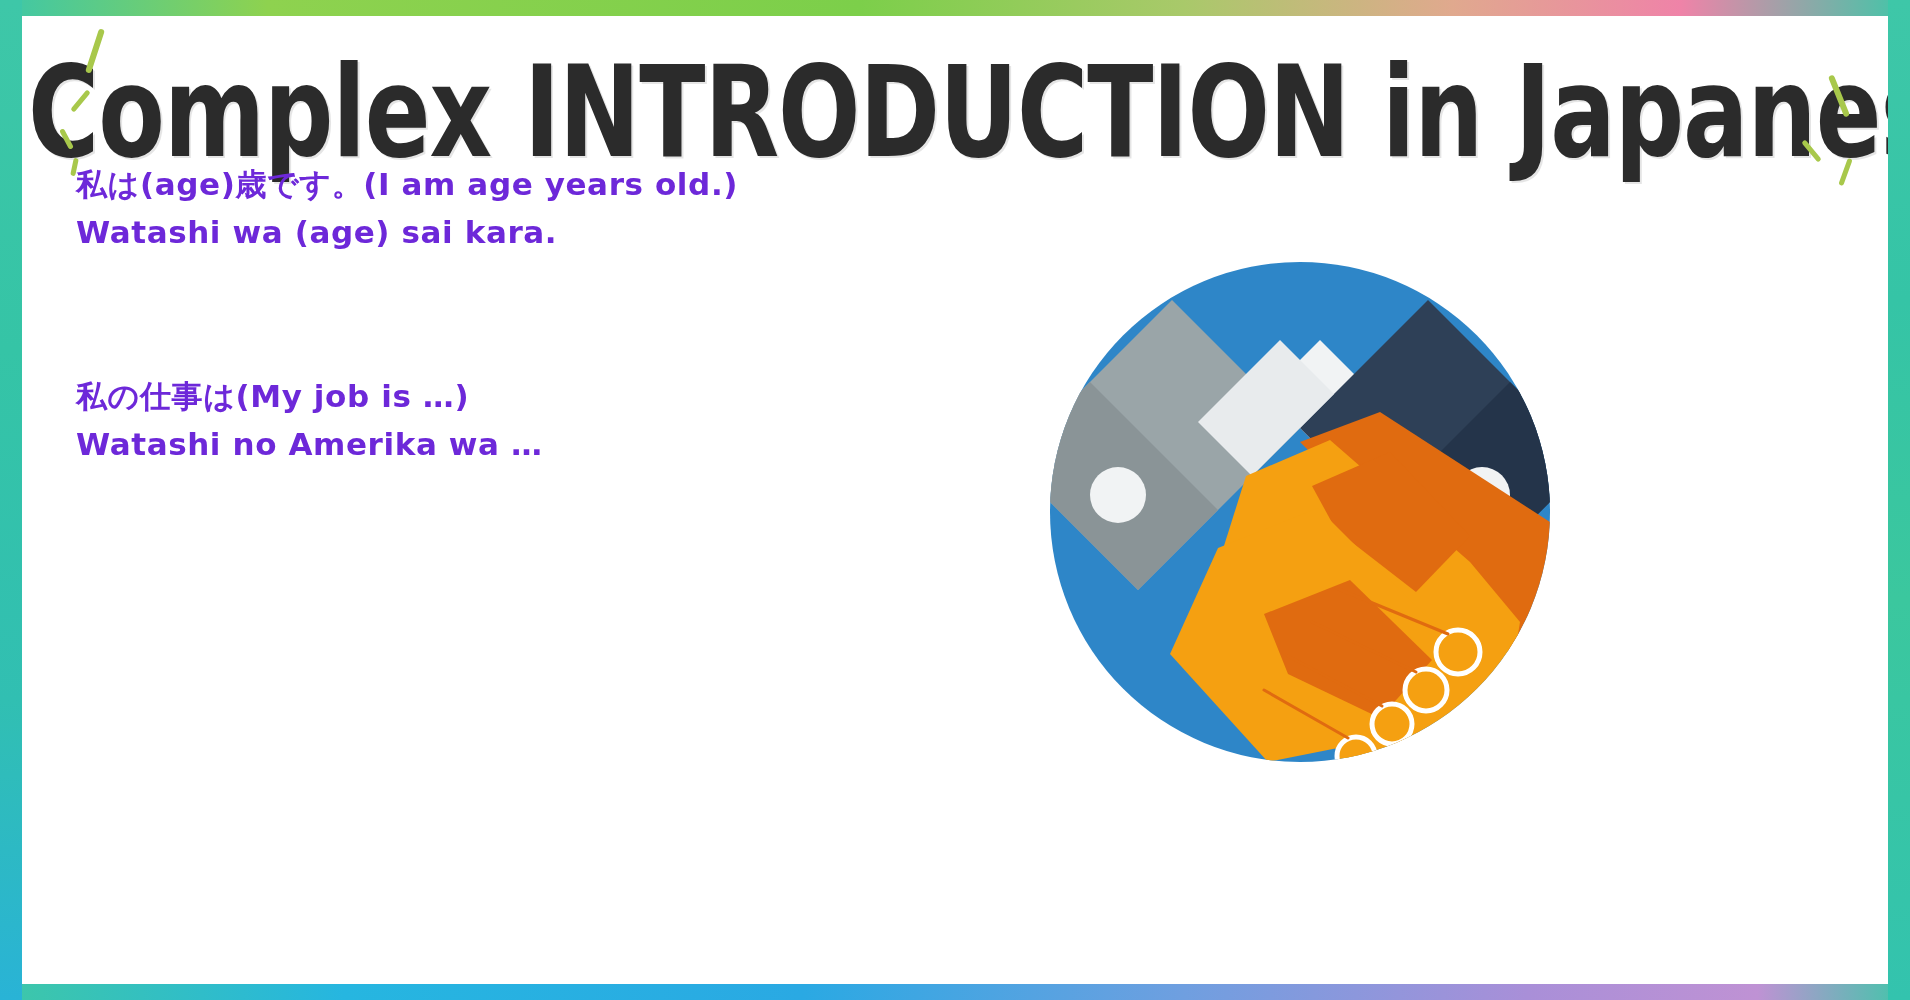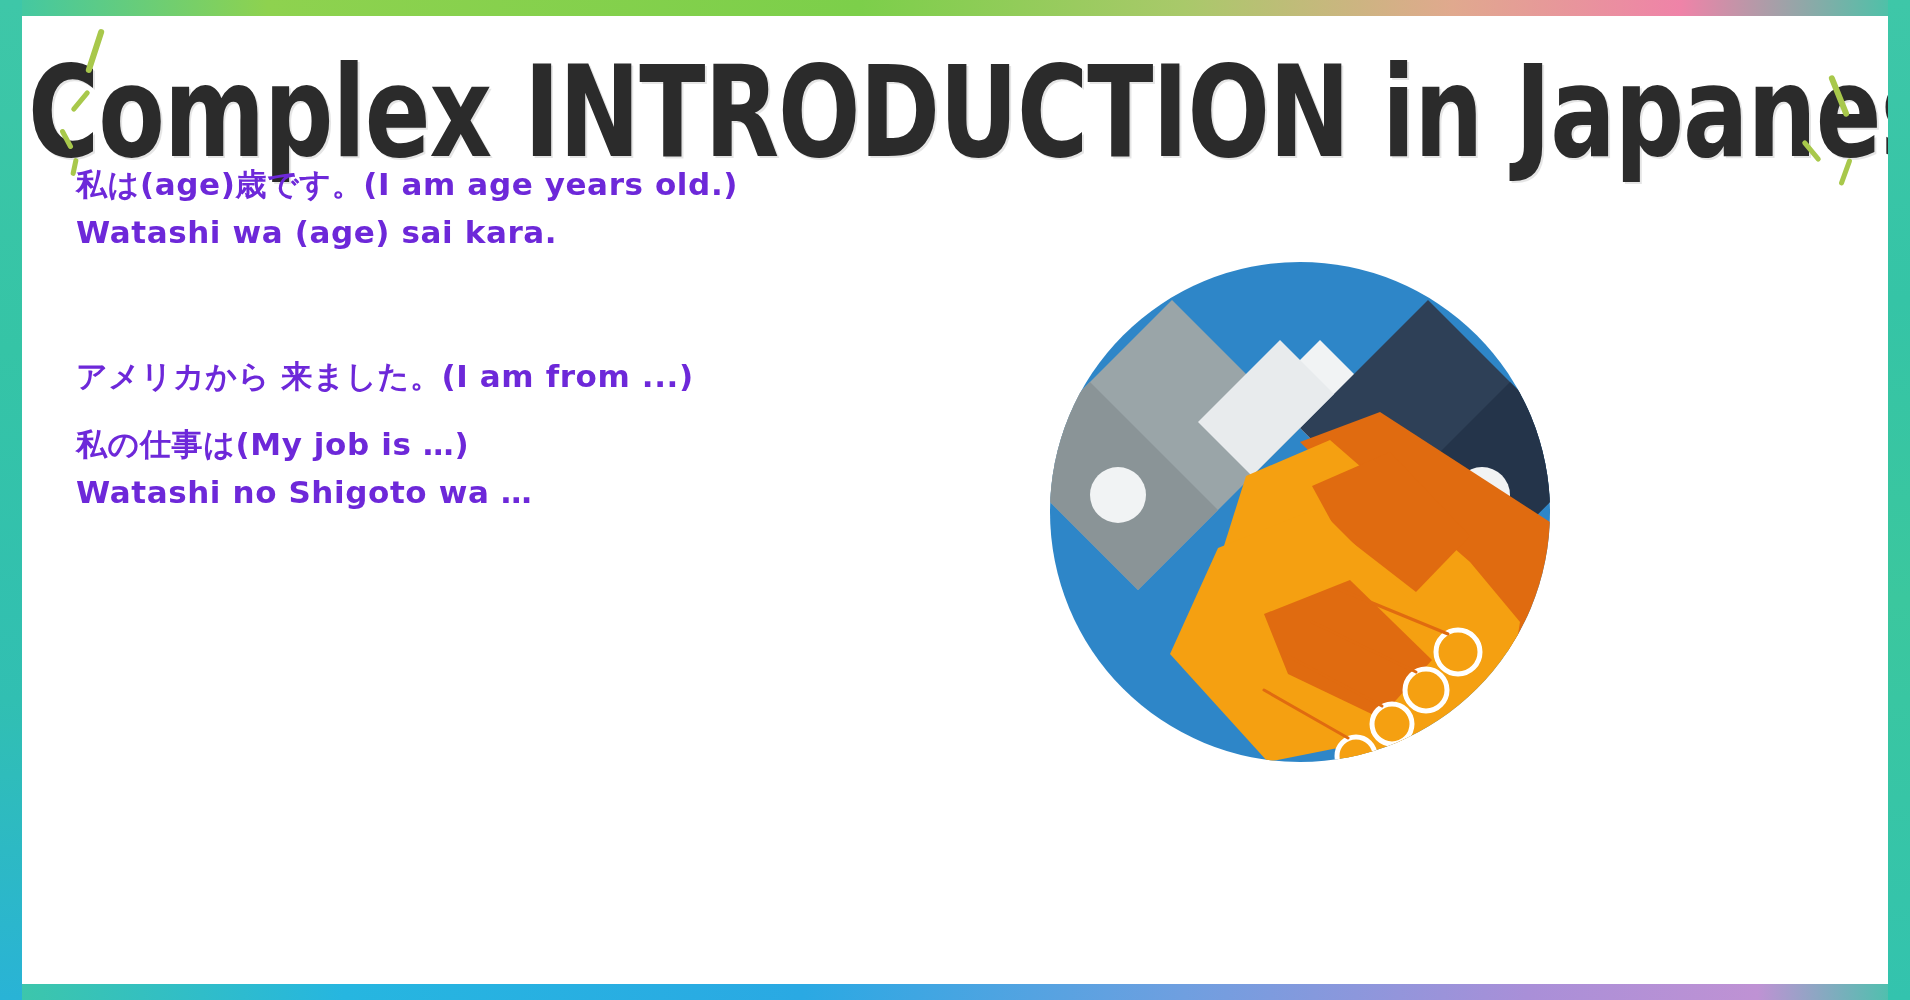--- a/index.html
+++ b/index.html
@@ -166,28 +166,27 @@
   <div class="body-col">
 
     <div class="block">
       <div class="line">私は(age)歳です。(I am age years old.)</div>
       <div class="line">Watashi wa (age) sai kara.</div>
     </div>
 
     <div class="sp-gap-a"></div>
 
     <div class="block">
-      <div class="line">アメリカから 来ました。(I am from ...)</div>
     </div>
 
     <div class="sp-gap-b"></div>
 
     <div class="block">
       <div class="line">私の仕事は(My job is …)</div>
-      <div class="line">Watashi no Shigoto wa …</div>
+      <div class="line">Watashi no Amerika wa …</div>
     </div>
 
     <div class="sp-gap-c"></div>
 
 
   </div>
 
   <div class="illus">
     <svg viewBox="0 0 500 500" xmlns="http://www.w3.org/2000/svg">
       <defs>

